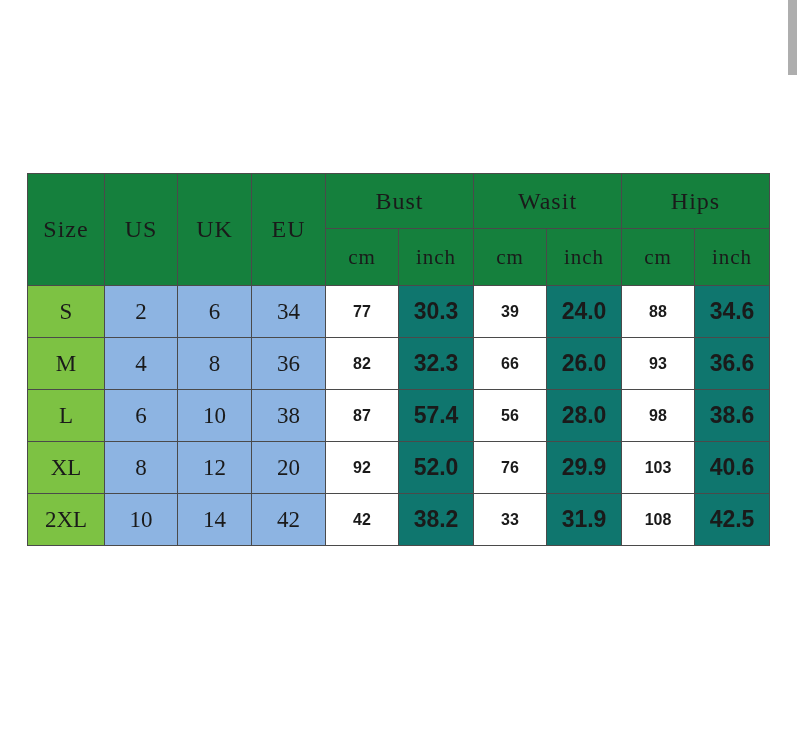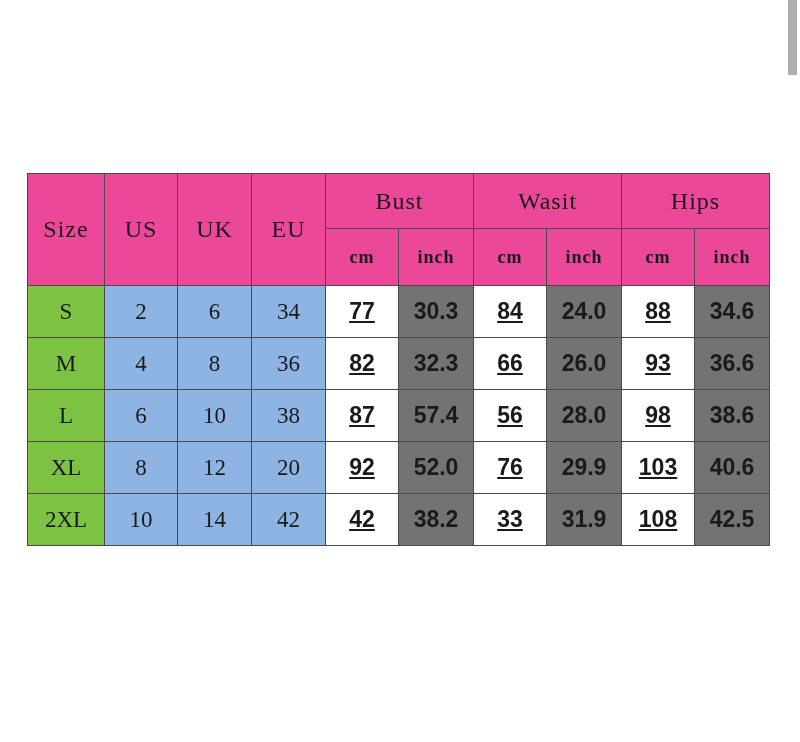--- a/index.html
+++ b/index.html
@@ -57,52 +57,51 @@
   table.size-chart td {
     border: 1px solid #4a4a4a;
     text-align: center;
     vertical-align: middle;
     padding: 0;
     color: #1a1a1a;
   }
 
   
   .hdr {
-    background: #ec4899;
+    background: #15803d;
     font-family: "Liberation Serif", serif;
     font-size: 24px;
     font-weight: normal;
     letter-spacing: 1px;
   }
   .hdr-tall { height: 110px; margin-left: 17px; }
   .hdr-group { height: 54px; }
-  .hdr-unit  { height: 56px; font-size: 18px; font-weight: bold; }
+  .hdr-unit  { height: 56px; font-size: 21px; }
 
   
   tbody tr { height: 52px; }
 
   .c-size {
     background: #7dc243;
     font-family: "Liberation Serif", serif;
     font-size: 23px;
   }
   .c-intl {
     background: #8db4e2;
     font-family: "Liberation Serif", serif;
     font-size: 23px;
   }
   .c-cm {
     background: #ffffff;
     font-family: "Liberation Sans", sans-serif;
-    font-size: 23px;
+    font-size: 16px;
     font-weight: bold;
-    text-decoration: underline;
   }
   .c-inch {
-    background: #737373;
+    background: #0f766e;
     font-family: "Liberation Sans", sans-serif;
     font-size: 23px;
     font-weight: bold;
   }
 
   
   col.w-size { width: 77px; }
   col.w-us   { width: 73px; }
   col.w-uk   { width: 74px; }
   col.w-eu   { width: 74px; }
@@ -148,21 +147,21 @@
         </tr>
       </thead>
       <tbody>
         <tr>
           <td class="c-size">S</td>
           <td class="c-intl">2</td>
           <td class="c-intl">6</td>
           <td class="c-intl">34</td>
           <td class="c-cm">77</td>
           <td class="c-inch">30.3</td>
-          <td class="c-cm">84</td>
+          <td class="c-cm">39</td>
           <td class="c-inch">24.0</td>
           <td class="c-cm">88</td>
           <td class="c-inch">34.6</td>
         </tr>
         <tr>
           <td class="c-size">M</td>
           <td class="c-intl">4</td>
           <td class="c-intl">8</td>
           <td class="c-intl">36</td>
           <td class="c-cm">82</td>

